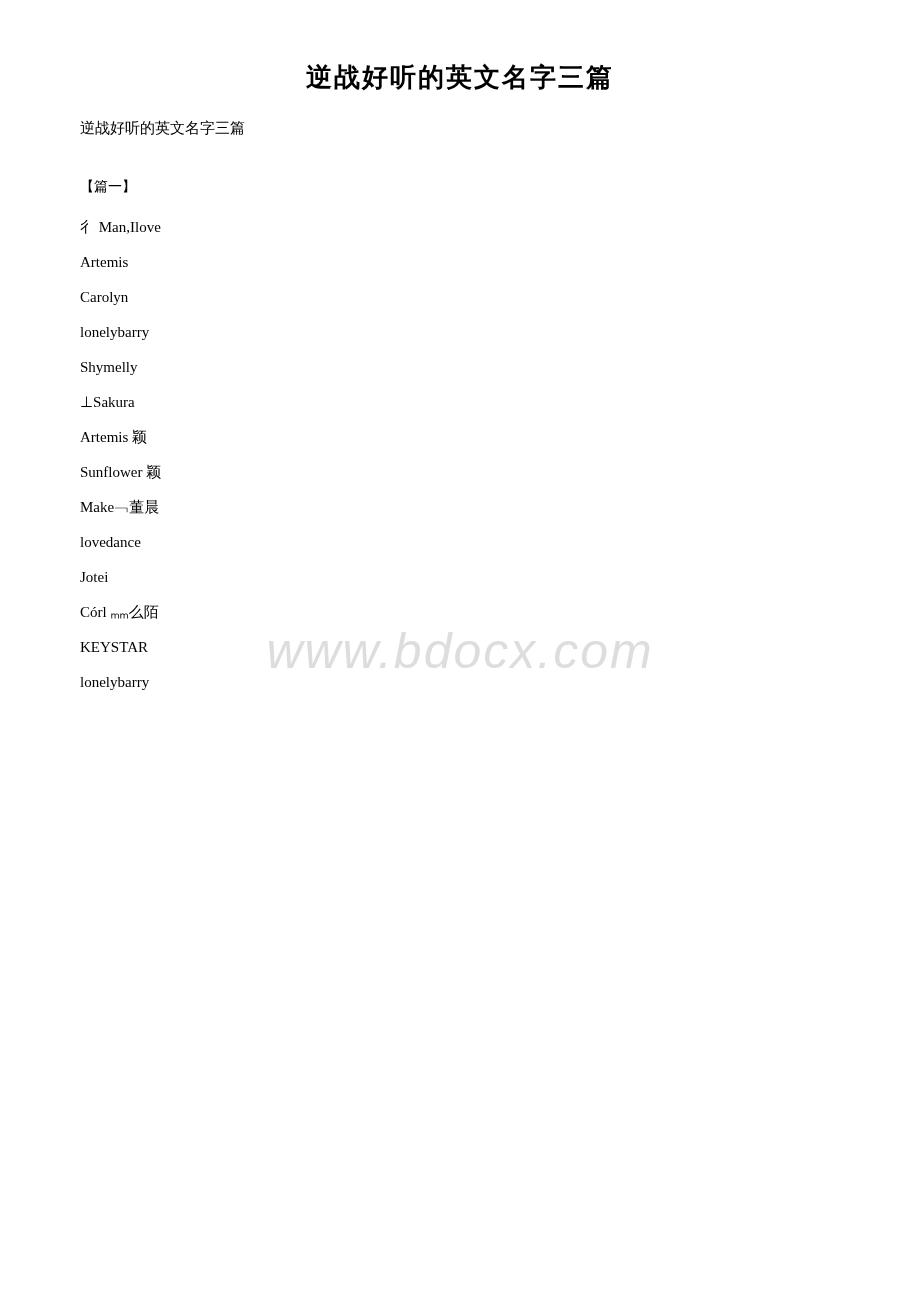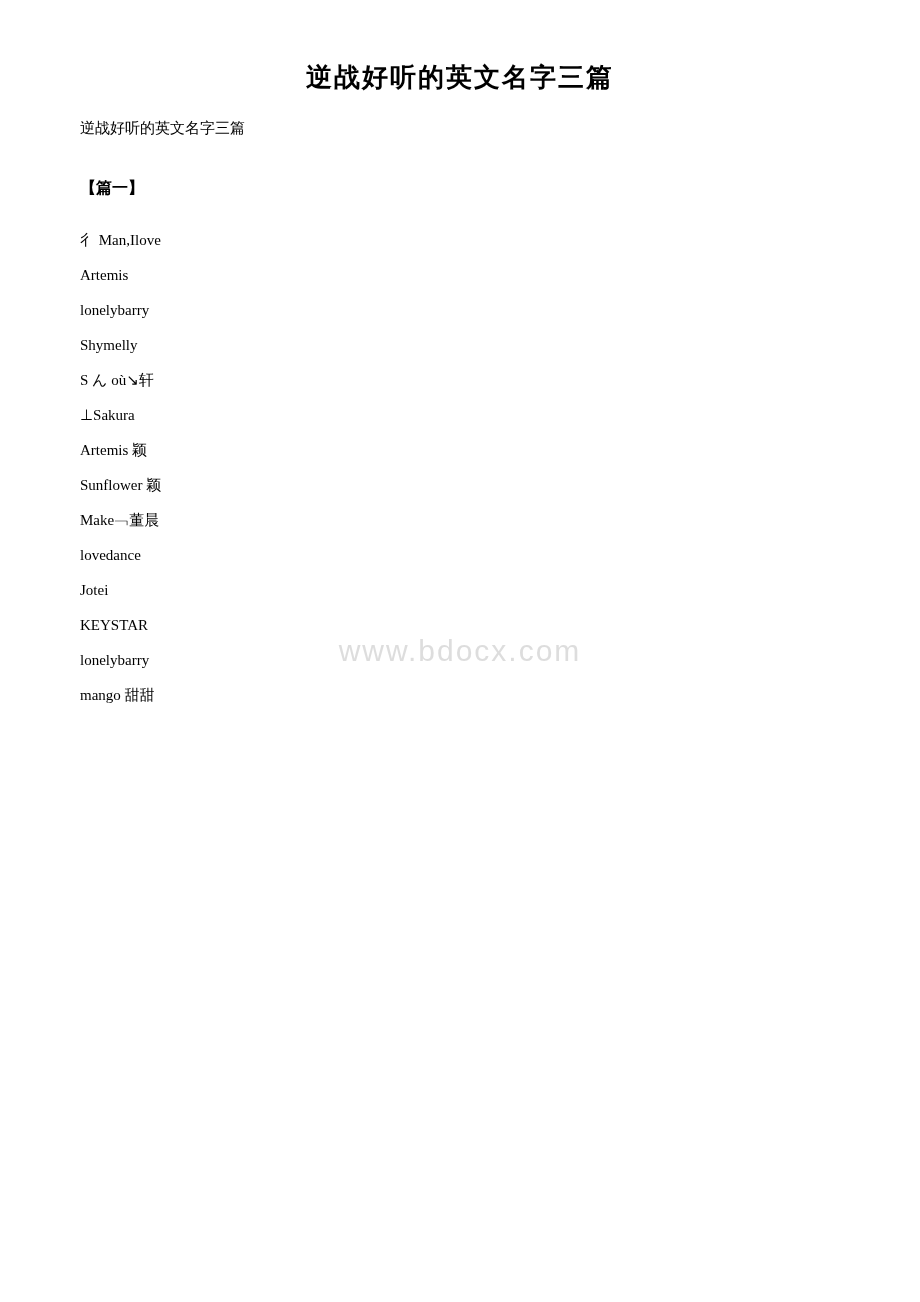--- a/index.html
+++ b/index.html
@@ -25,68 +25,69 @@
       font-family: "SimHei", "黑体", sans-serif;
       letter-spacing: 2px;
     }
 
     .subtitle {
       font-size: 15px;
       margin-bottom: 40px;
     }
 
     .section-header {
-      font-size: 16px;
-      font-weight: bold;
-      margin-bottom: 28px;
+      font-size: 14px;
+      font-weight: normal;
+      margin-bottom: 18px;
     }
 
     .name-list {
       list-style: none;
     }
 
     .name-list li {
       font-size: 15px;
       line-height: 1.8;
       margin-bottom: 8px;
     }
 
     .watermark {
       position: fixed;
       top: 50%;
       left: 50%;
       transform: translate(-50%, -50%);
-      font-size: 30px;
+      font-size: 50px;
       color: rgba(180, 180, 180, 0.45);
       font-family: Arial, sans-serif;
       pointer-events: none;
       white-space: nowrap;
       letter-spacing: 2px;
+      font-style: italic;
     }
   </style>
 </head>
 <body>
 
 <div class="watermark">www.bdocx.com</div>
 
 <h1 class="page-title">逆战好听的英文名字三篇</h1>
 
 <p class="subtitle">逆战好听的英文名字三篇</p>
 
 <div>
   <p class="section-header">【篇一】</p>
   <ul class="name-list">
   <li>彳  Man,Ilove</li>
       <li>Artemis</li>
+      <li>Carolyn</li>
       <li>lonelybarry</li>
       <li>Shymelly</li>
-      <li>S ん où↘轩</li>
       <li>⊥Sakura</li>
       <li>Artemis 颖</li>
       <li>Sunflower 颖</li>
       <li>Make﹁董晨</li>
       <li>lovedance</li>
       <li>Jotei</li>
+      <li>Córl ₘₘ么陌</li>
       <li>KEYSTAR</li>
       <li>lonelybarry</li>
-      <li>mango 甜甜</li>
     </ul>
 </div>
 
 </body></html>

